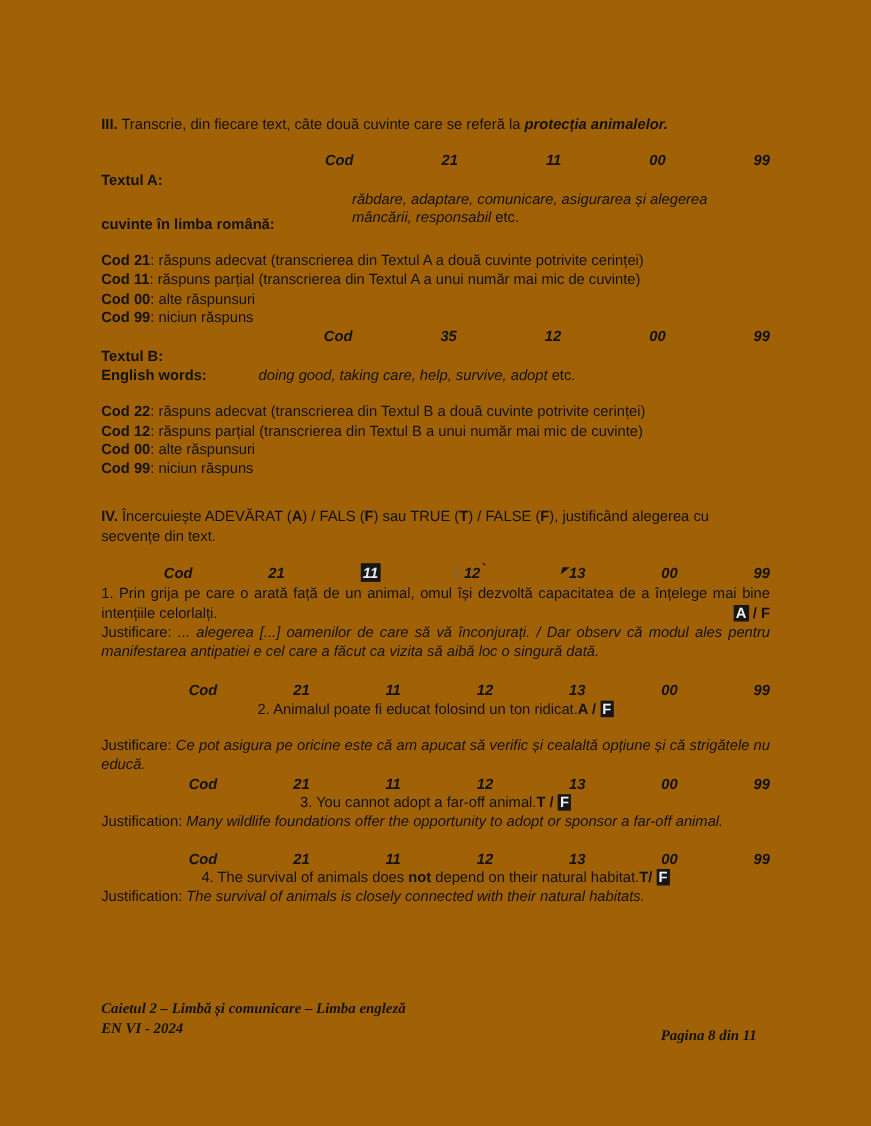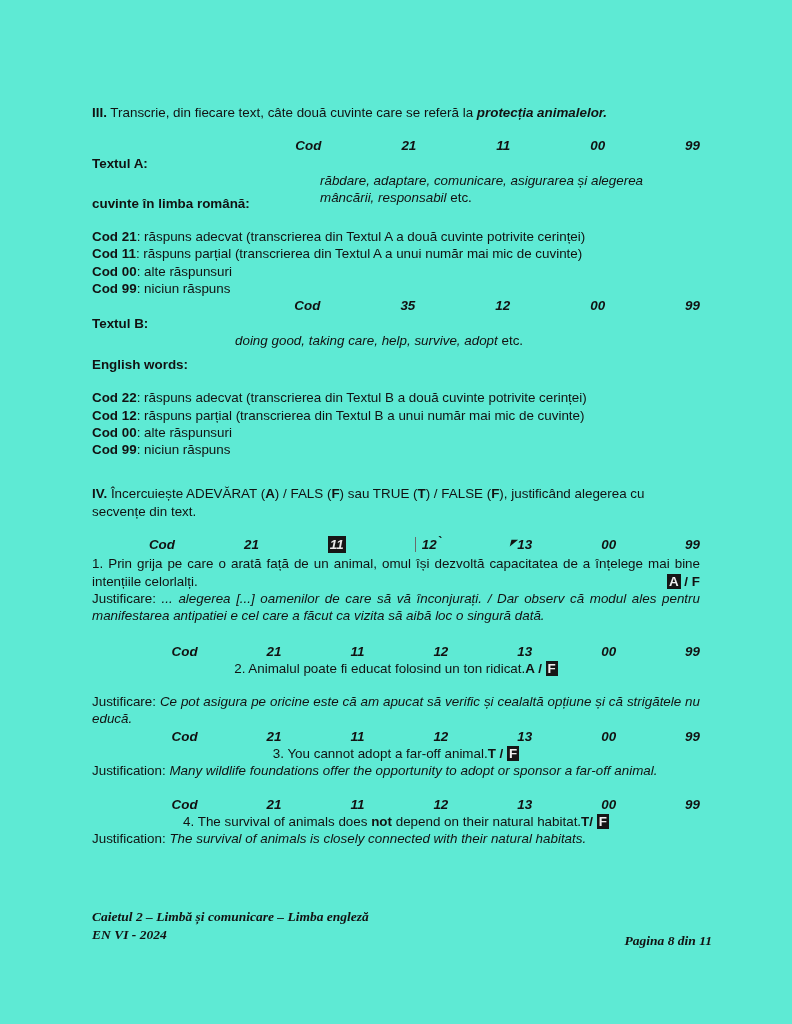--- a/index.html
+++ b/index.html
@@ -1,19 +1,19 @@
 <!DOCTYPE html>
 <html><head>
 <meta charset="utf-8">
 <style>
   html,body { margin:0; padding:0; background:#ffffff; }
   .page {
     position:relative;
     width:792px; height:1024px;
-    background:#5eead4;
+    background:#a16207;
     font-family:"Liberation Sans", sans-serif;
     font-size:13.4px;
     line-height:17.3px;
     color:#121212;
     box-sizing:border-box;
     padding:104px 92px 0 92px;
     overflow:hidden;
   }
   p { margin:0; }
   .b { font-weight:bold; }
@@ -28,37 +28,37 @@
     display:flex; justify-content:flex-end; align-items:baseline;
     font-weight:bold; font-style:italic;gap:46px;
   }
   .cod-row3 span { margin-left:34px; }
   .cod-row4 span { margin-left:23px; }
   .cod-row span:first-child { margin-left:0; }
   
   .kv { display:flex; }
   .kv .k { flex:0 0 auto; font-weight:bold; }
   .kvA .k { width:228px;margin-top:23px; }
-  .kvB .k { width:143px;margin-top:24px; }
+  .kvB .k { width:143px; }
   .kv .v { flex:1 1 auto; }
   
   .item-line { display:flex; justify-content:center; }
   .item-wrap { position:relative; }
   .item-wrap .ans-abs { position:absolute; right:0; bottom:0; }
   .ans { font-weight:bold; white-space:nowrap; }
   
   .mark-dark { background:#161616; color:#efefef; padding:0 2px; }
   .art-blob { background:#161616; color:#e9e9e9; padding:0 2px; }
   .art-tick { position:relative; }
   .art-tick::before { content:""; border-left:1.5px solid #6a6a6a; margin-right:6px; }
   .art-tick::after { content:"\0060"; font-weight:bold; position:relative; top:-3px; }
   .art-flag::before { content:"\25E4"; font-size:8px; position:relative; top:-4px; margin-right:1px; }
   
   .footer-left1 { position:absolute; left:92px; top:908px; font-family:"Liberation Serif", serif; font-weight:bold; font-style:italic; font-size:13.5px; }
-  .footer-right { position:absolute; right:80px; top:932px; font-family:"Liberation Serif", serif; font-weight:bold; font-style:italic; font-size:13.5px; }
+  .footer-right { position:absolute; right:104px; top:932px; font-family:"Liberation Serif", serif; font-weight:bold; font-style:italic; font-size:13.5px; }
   .footer-left2 { position:absolute; left:92px; top:926px; font-family:"Liberation Serif", serif; font-weight:bold; font-style:italic; font-size:13.5px; }
 </style>
 </head>
 <body>
 
 <div class="page">
 
   <p><span class="b">III.</span><span> Transcrie, din fiecare text, câte două cuvinte care se referă la </span><span class="bi">protecția animalelor.</span></p>
 
   <div class="cod-row cod-row3 gap16">

